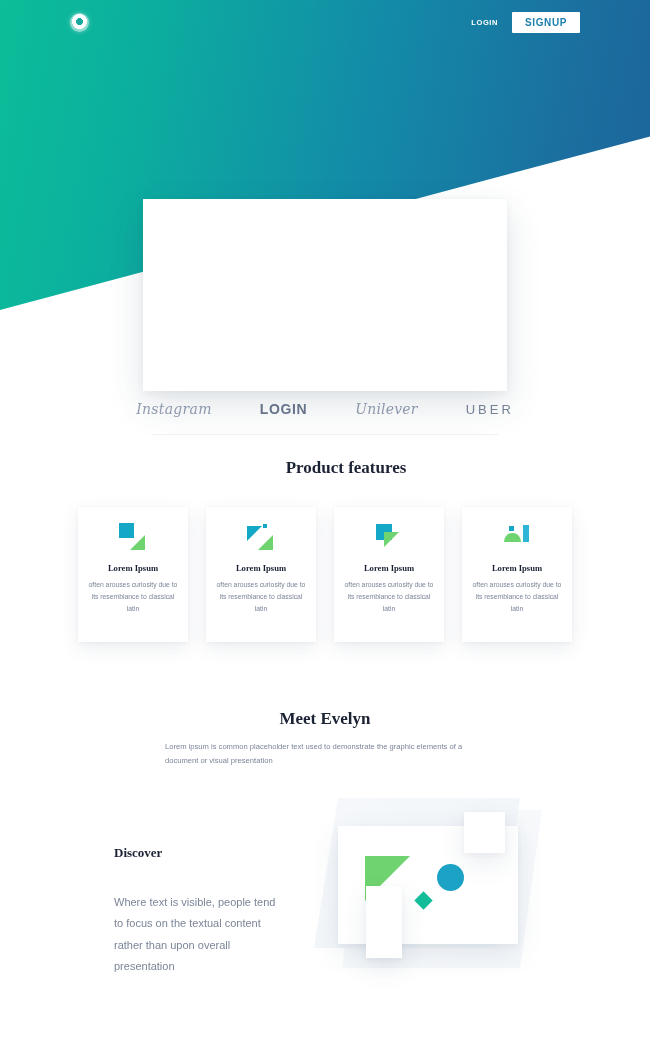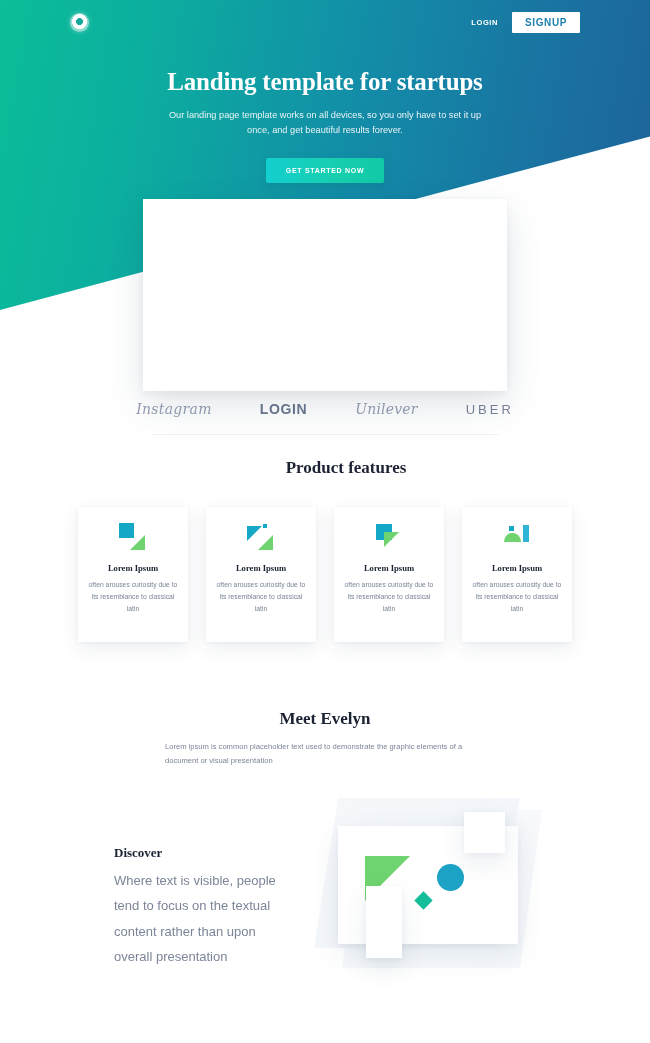--- a/index.html
+++ b/index.html
@@ -122,22 +122,22 @@
     position:absolute; top:740px; left:165px; width:320px; text-align:left;
     font-size:7.6px; line-height:1.9; color:#7b8598;
   }
 
   
   .discover-title {
     position:absolute; top:845px; left:114px;
     font-family:"Liberation Serif", serif; font-size:13px; font-weight:700; color:#1b2233;
   }
   .discover-text {
-    position:absolute; top:868px; left:114px; width:168px;
-    font-size:13px; line-height:1.95; color:#7b8598;
+    position:absolute; top:892px; left:114px; width:168px;
+    font-size:11px; line-height:1.95; color:#7b8598;
   }
 
   
   .illus { position:absolute; left:314px; top:798px; width:228px; height:176px; }
   .il-bgshape {
     position:absolute; background:linear-gradient(135deg,#f4f7fa 0%,#eef2f7 100%);
   }
   .il-card {
     position:absolute; background:#ffffff;
     box-shadow:0 10px 26px rgba(50,75,105,.10), 0 2px 6px rgba(50,75,105,.05);
@@ -156,25 +156,20 @@
     <div class="hero-inner">
 
       <div class="topbar">
         <div class="logo-mark"></div>
         <div class="nav-right">
           <span class="nav-login">LOGIN</span>
           <button class="nav-signup">SIGNUP</button>
         </div>
       </div>
 
-      <div class="hero-copy">
-        <h1 class="hero-title">Landing template for startups</h1>
-        <p class="hero-sub">Our landing page template works on all devices, so you only have to set it up once, and get beautiful results forever.</p>
-        <button class="cta-btn">GET STARTED NOW</button>
-      </div>
 
     </div>
   </div>
 
   <div class="hero-card"></div>
 
   <div class="brands">
     <span class="brand brand-instagram">Instagram</span>
     <span class="brand brand-dell">LOGIN</span>
     <span class="brand brand-unilever">Unilever</span>

